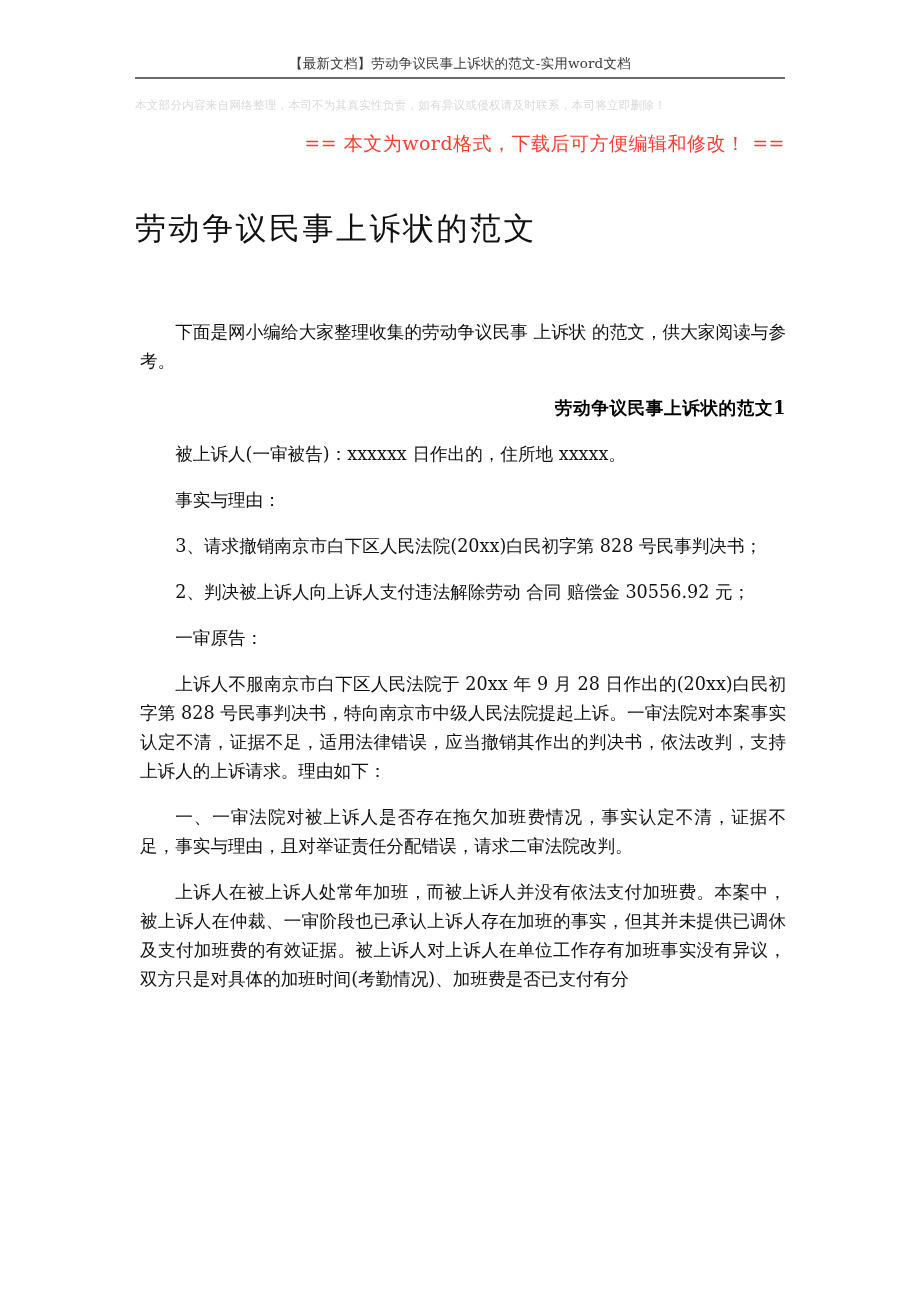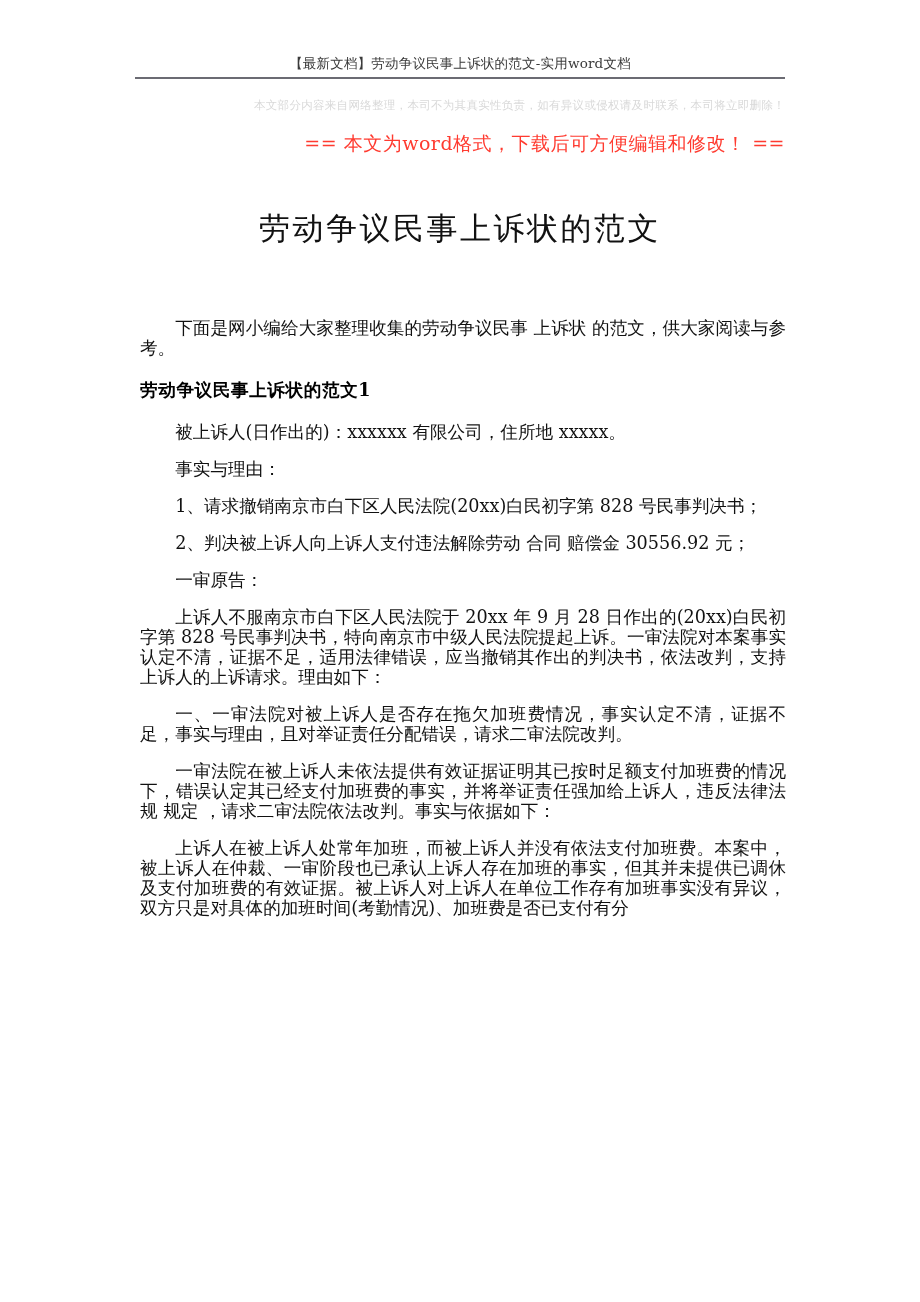--- a/index.html
+++ b/index.html
@@ -43,21 +43,21 @@
     height: 0;
     border-top: 2px solid #6b6b73;
   }
 
   
   .disclaimer {
     position: absolute;
     left: 135px;
     top: 98px;
     width: 650px;
-    text-align: right;
+    text-align: left;
     font-size: 11.5px;
     color: #d9d9d9;
     letter-spacing: 0.3px;
     white-space: nowrap;
   }
 
   
   .notice {
     position: absolute;
     left: 135px;
@@ -69,49 +69,48 @@
     letter-spacing: 0.5px;
     white-space: nowrap;
   }
 
   
   .doc-title {
     position: absolute;
     left: 135px;
     top: 208px;
     width: 650px;
-    text-align: center;
     font-size: 31px;
     letter-spacing: 2.5px;
     color: #111111;
     white-space: nowrap;
   }
 
   
   .body-area {
     position: absolute;
     left: 140px;
     top: 318px;
     width: 646px;
   }
   p.para {
     margin: 0 0 17px 0;
     font-size: 17.6px;
-    line-height: 20px;
+    line-height: 29px;
     text-align: justify;
     text-justify: inter-ideograph;
     text-indent: 2em;
     color: #111111;
   }
   h2.sub-heading {
     margin: 9px 0 18px 0;
     font-size: 17.6px;
     line-height: 29px;
     font-weight: bold;
-    text-align: left;
+    text-align: right;
     text-indent: 0;
     letter-spacing: 0.6px;
     color: #000000;
   }
   .clip-last {
     max-height: 116px;
     overflow: hidden;
   }
 </style>
 </head>
@@ -129,35 +128,34 @@
 
   <div class="doc-title">劳动争议民事上诉状的范文</div>
 
   <div class="body-area">
 
     <p class="para">下面是网小编给大家整理收集的劳动争议民事 上诉状 的范文，供大家阅读与参考。</p>
 
     <h2 class="sub-heading">劳动争议民事上诉状的范文1</h2>
 
 
-    <p class="para">被上诉人(日作出的)：xxxxxx 有限公司，住所地 xxxxx。</p>
+    <p class="para">被上诉人(一审被告)：xxxxxx 日作出的，住所地 xxxxx。</p>
 
     <p class="para">事实与理由：</p>
 
-    <p class="para">1、请求撤销南京市白下区人民法院(20xx)白民初字第 828 号民事判决书；</p>
+    <p class="para">3、请求撤销南京市白下区人民法院(20xx)白民初字第 828 号民事判决书；</p>
 
     <p class="para">2、判决被上诉人向上诉人支付违法解除劳动 合同 赔偿金 30556.92 元；</p>
 
 
     <p class="para">一审原告：</p>
 
     <p class="para">上诉人不服南京市白下区人民法院于 20xx 年 9 月 28 日作出的(20xx)白民初字第 828 号民事判决书，特向南京市中级人民法院提起上诉。一审法院对本案事实认定不清，证据不足，适用法律错误，应当撤销其作出的判决书，依法改判，支持上诉人的上诉请求。理由如下：</p>
 
     <p class="para">一、一审法院对被上诉人是否存在拖欠加班费情况，事实认定不清，证据不足，事实与理由，且对举证责任分配错误，请求二审法院改判。</p>
 
-    <p class="para">一审法院在被上诉人未依法提供有效证据证明其已按时足额支付加班费的情况下，错误认定其已经支付加班费的事实，并将举证责任强加给上诉人，违反法律法规 规定 ，请求二审法院依法改判。事实与依据如下：</p>
 
     <div class="clip-last">
       <p class="para">上诉人在被上诉人处常年加班，而被上诉人并没有依法支付加班费。本案中，被上诉人在仲裁、一审阶段也已承认上诉人存在加班的事实，但其并未提供已调休及支付加班费的有效证据。被上诉人对上诉人在单位工作存有加班事实没有异议，双方只是对具体的加班时间(考勤情况)、加班费是否已支付有分</p>
     </div>
 
   </div>
 </div>
 
 </body></html>

